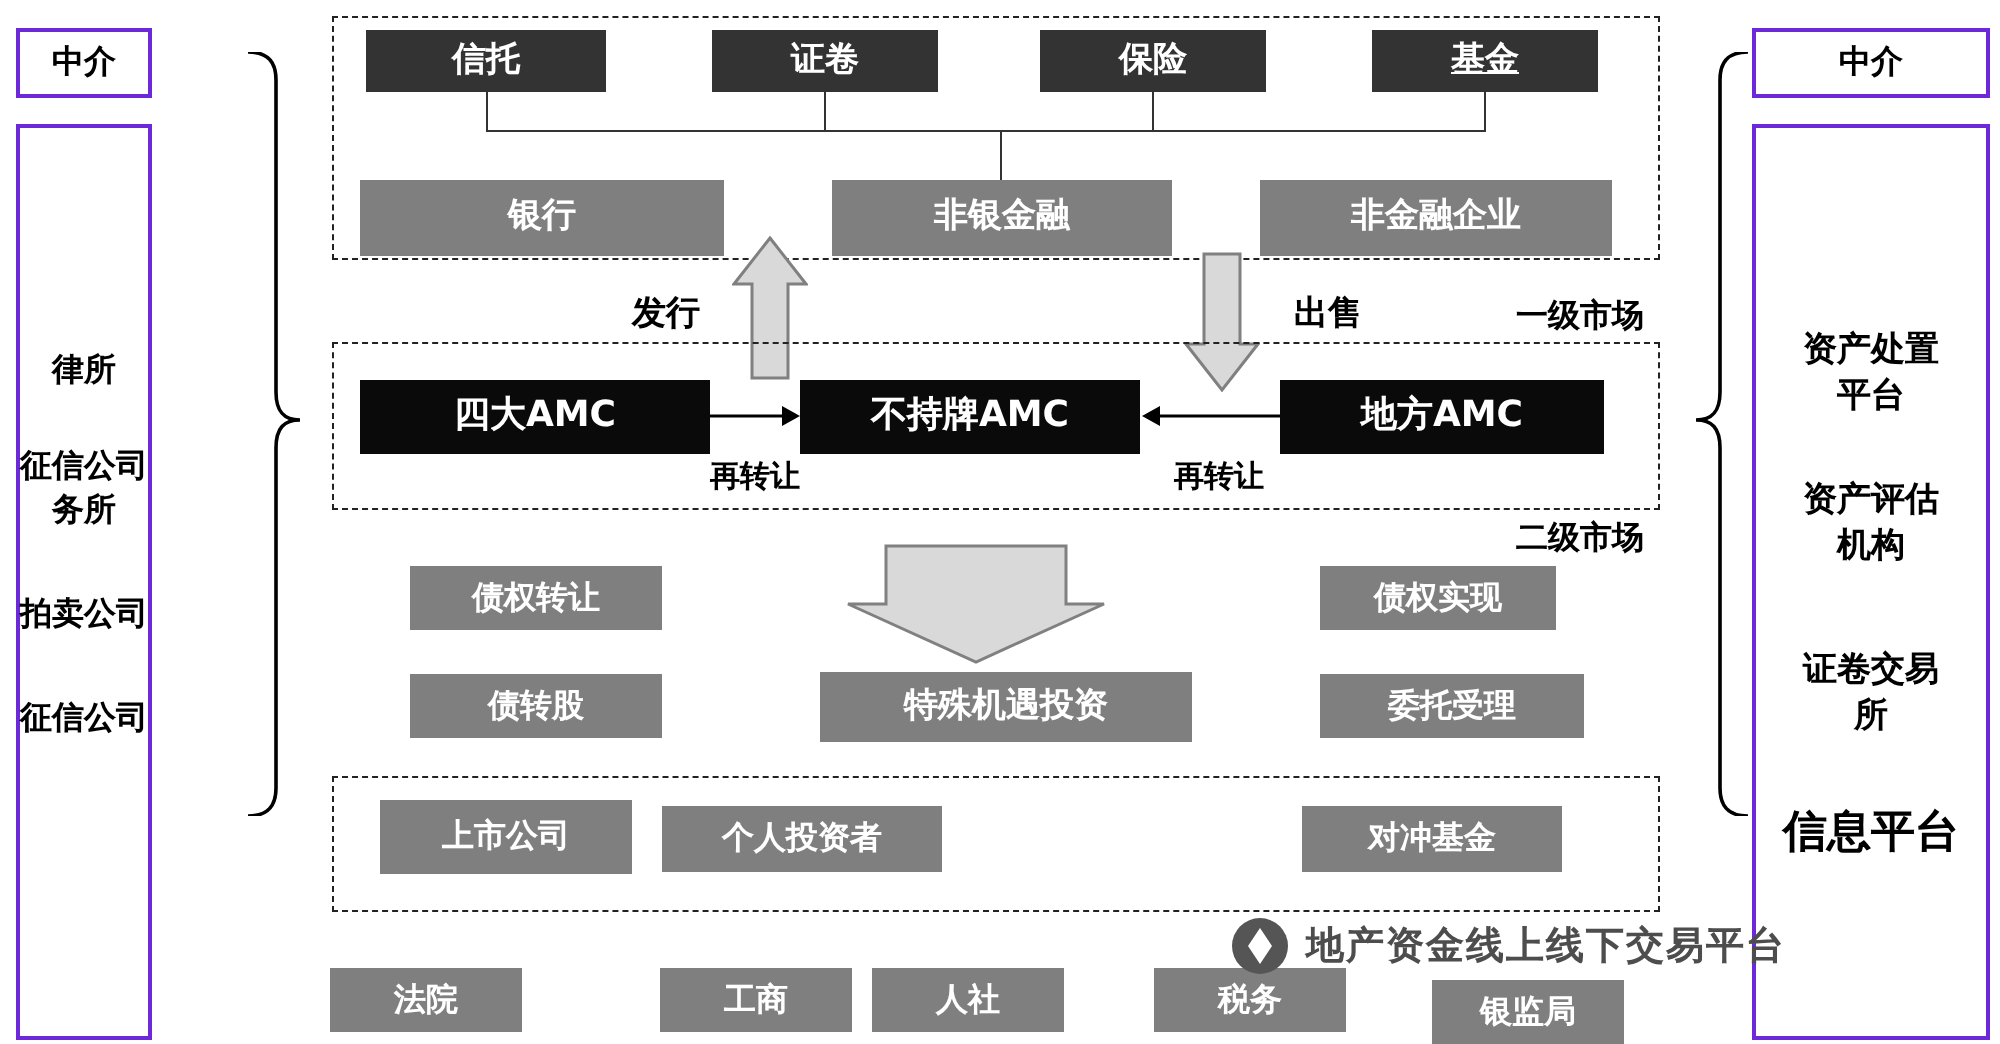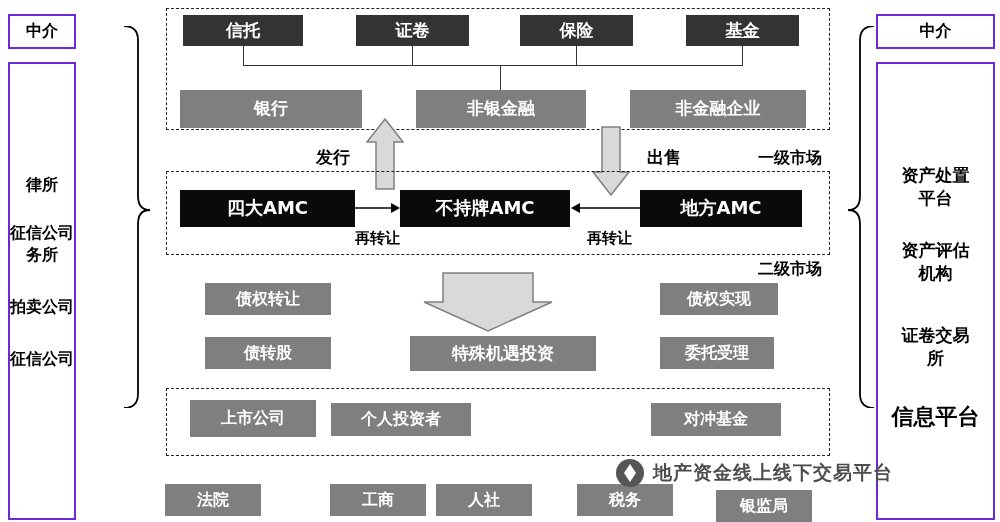--- a/index.html
+++ b/index.html
@@ -108,21 +108,21 @@
 
   <div class="abs box gray" style="left:205px; top:283px; width:126px; height:32px;">债权转让</div>
   <div class="abs box gray" style="left:660px; top:283px; width:118px; height:32px;">债权实现</div>
 
   <svg class="abs" style="left:423px; top:272px;" width="130" height="60">
     <polygon class="arrow-fill" points="20,1 110,1 110,30 129,30 65,59 1,30 20,30"></polygon>
   </svg>
 
   <div class="abs box gray" style="left:205px; top:337px; width:126px; height:32px;">债转股</div>
   <div class="abs box gray" style="left:410px; top:336px; width:186px; height:35px; font-size:17px;">特殊机遇投资</div>
-  <div class="abs box gray" style="left:660px; top:337px; width:114px; height:32px;text-align:right;">委托受理</div>
+  <div class="abs box gray" style="left:660px; top:337px; width:132px; height:32px;text-align:right;">委托受理</div>
 
   <div class="abs dashed" style="left:166px; top:388px; width:664px; height:68px;"></div>
   <div class="abs box gray" style="left:190px; top:400px; width:126px; height:37px;">上市公司</div>
   <div class="abs box gray" style="left:331px; top:403px; width:140px; height:33px;">个人投资者</div>
   <div class="abs box gray" style="left:651px; top:403px; width:130px; height:33px;">对冲基金</div>
 
   <div class="abs box gray" style="left:165px; top:484px; width:96px; height:32px;">法院</div>
   <div class="abs box gray" style="left:330px; top:484px; width:96px; height:32px;">工商</div>
   <div class="abs box gray" style="left:436px; top:484px; width:96px; height:32px;">人社</div>
   <div class="abs box gray" style="left:577px; top:484px; width:96px; height:32px;">税务</div>

